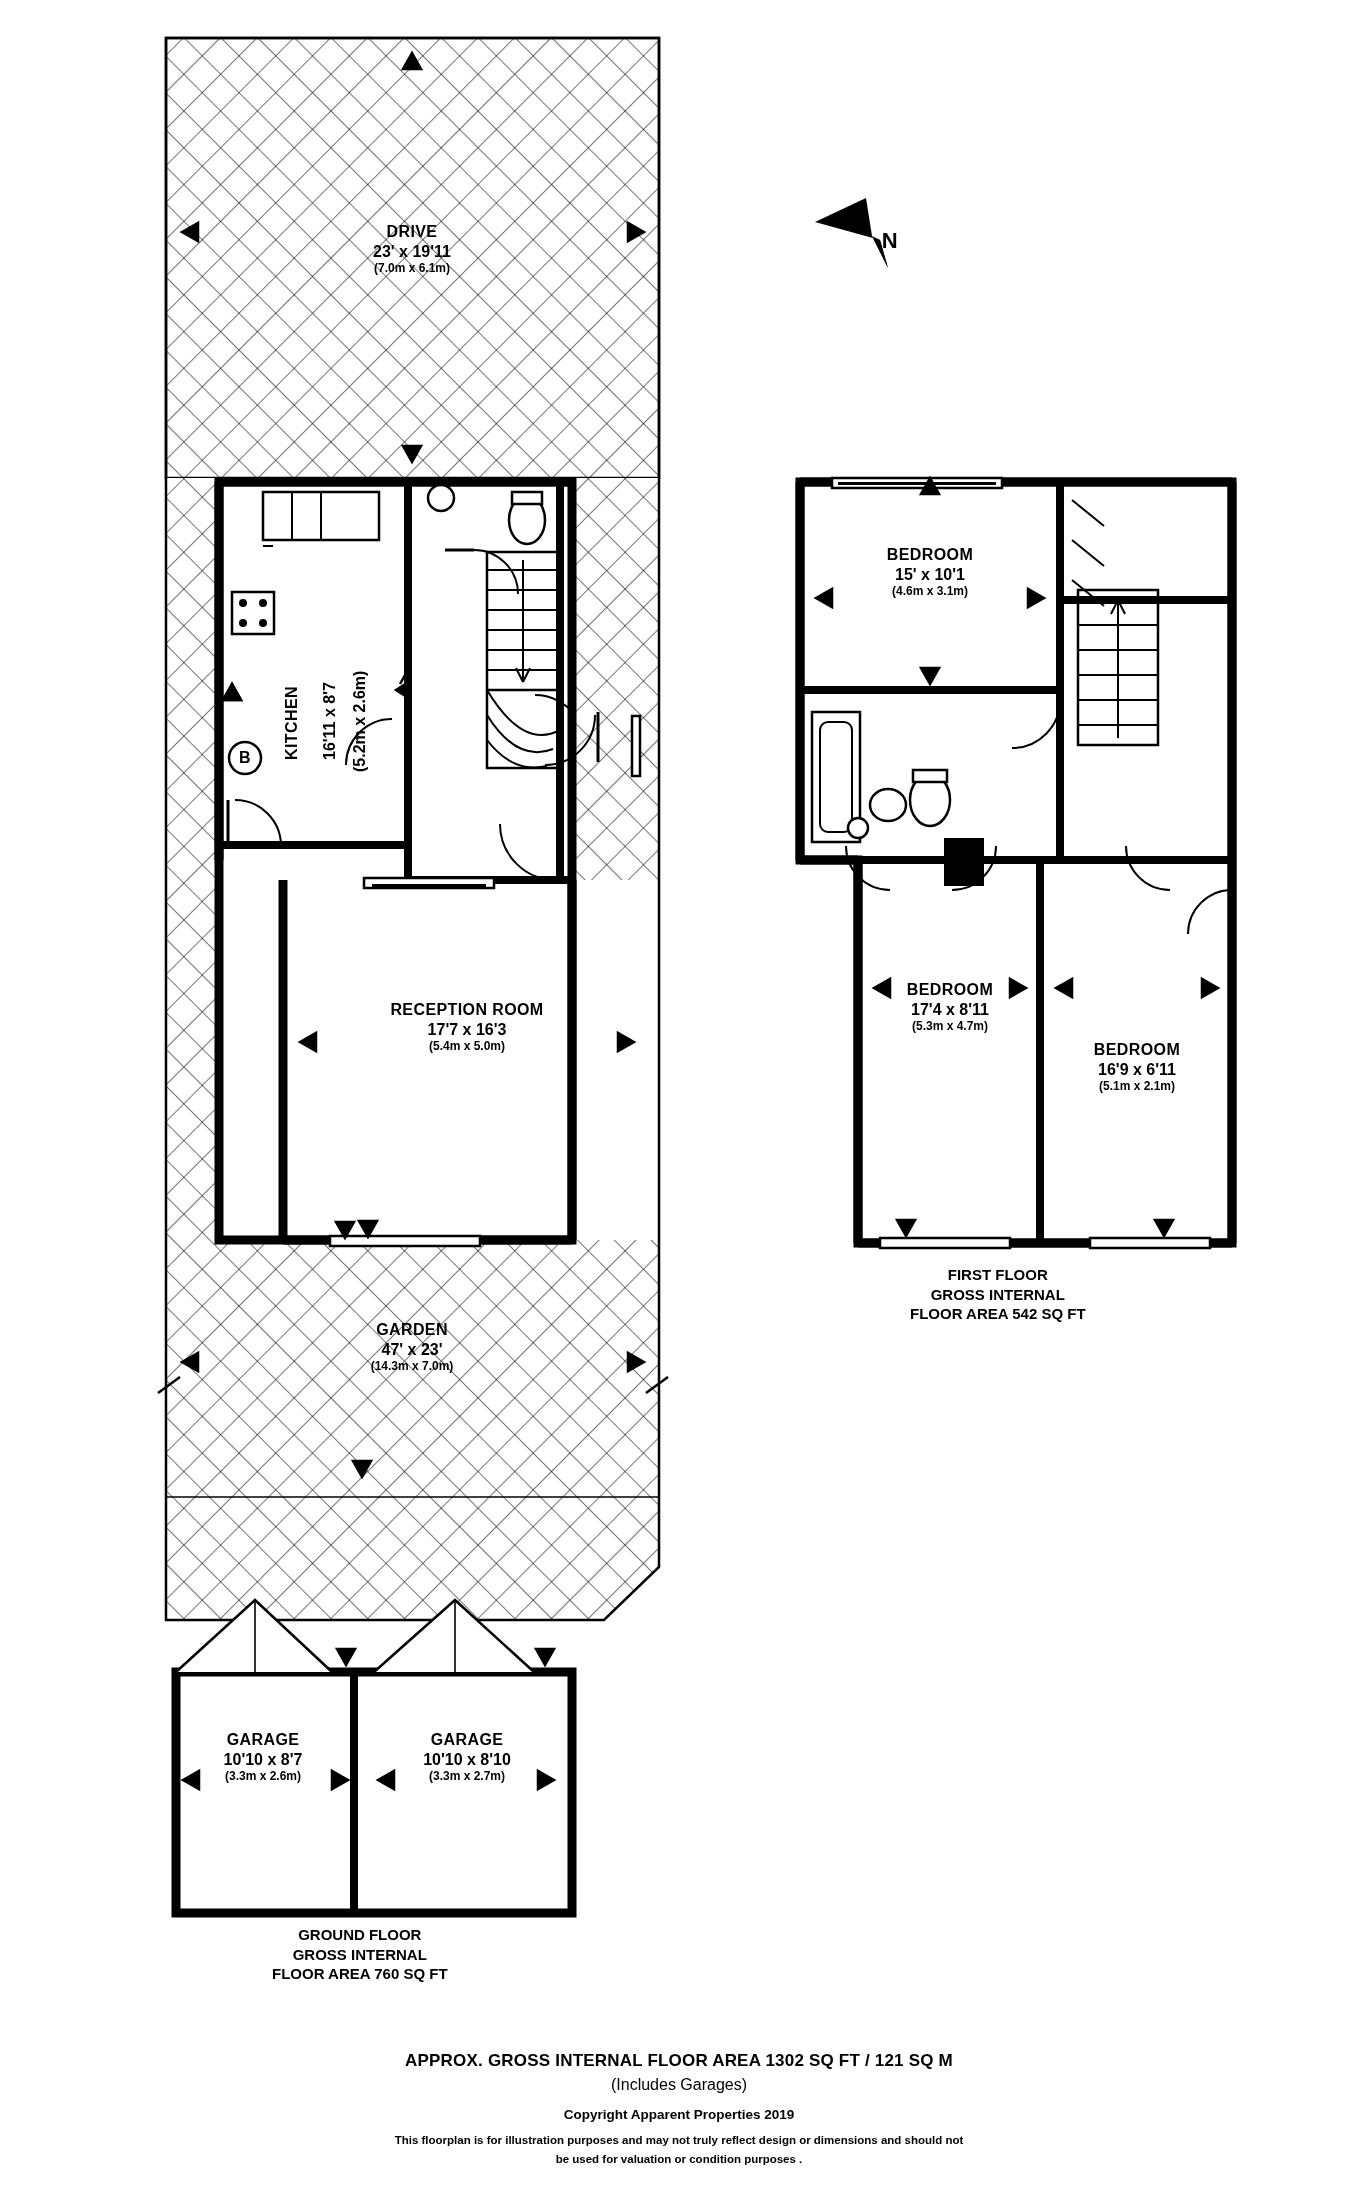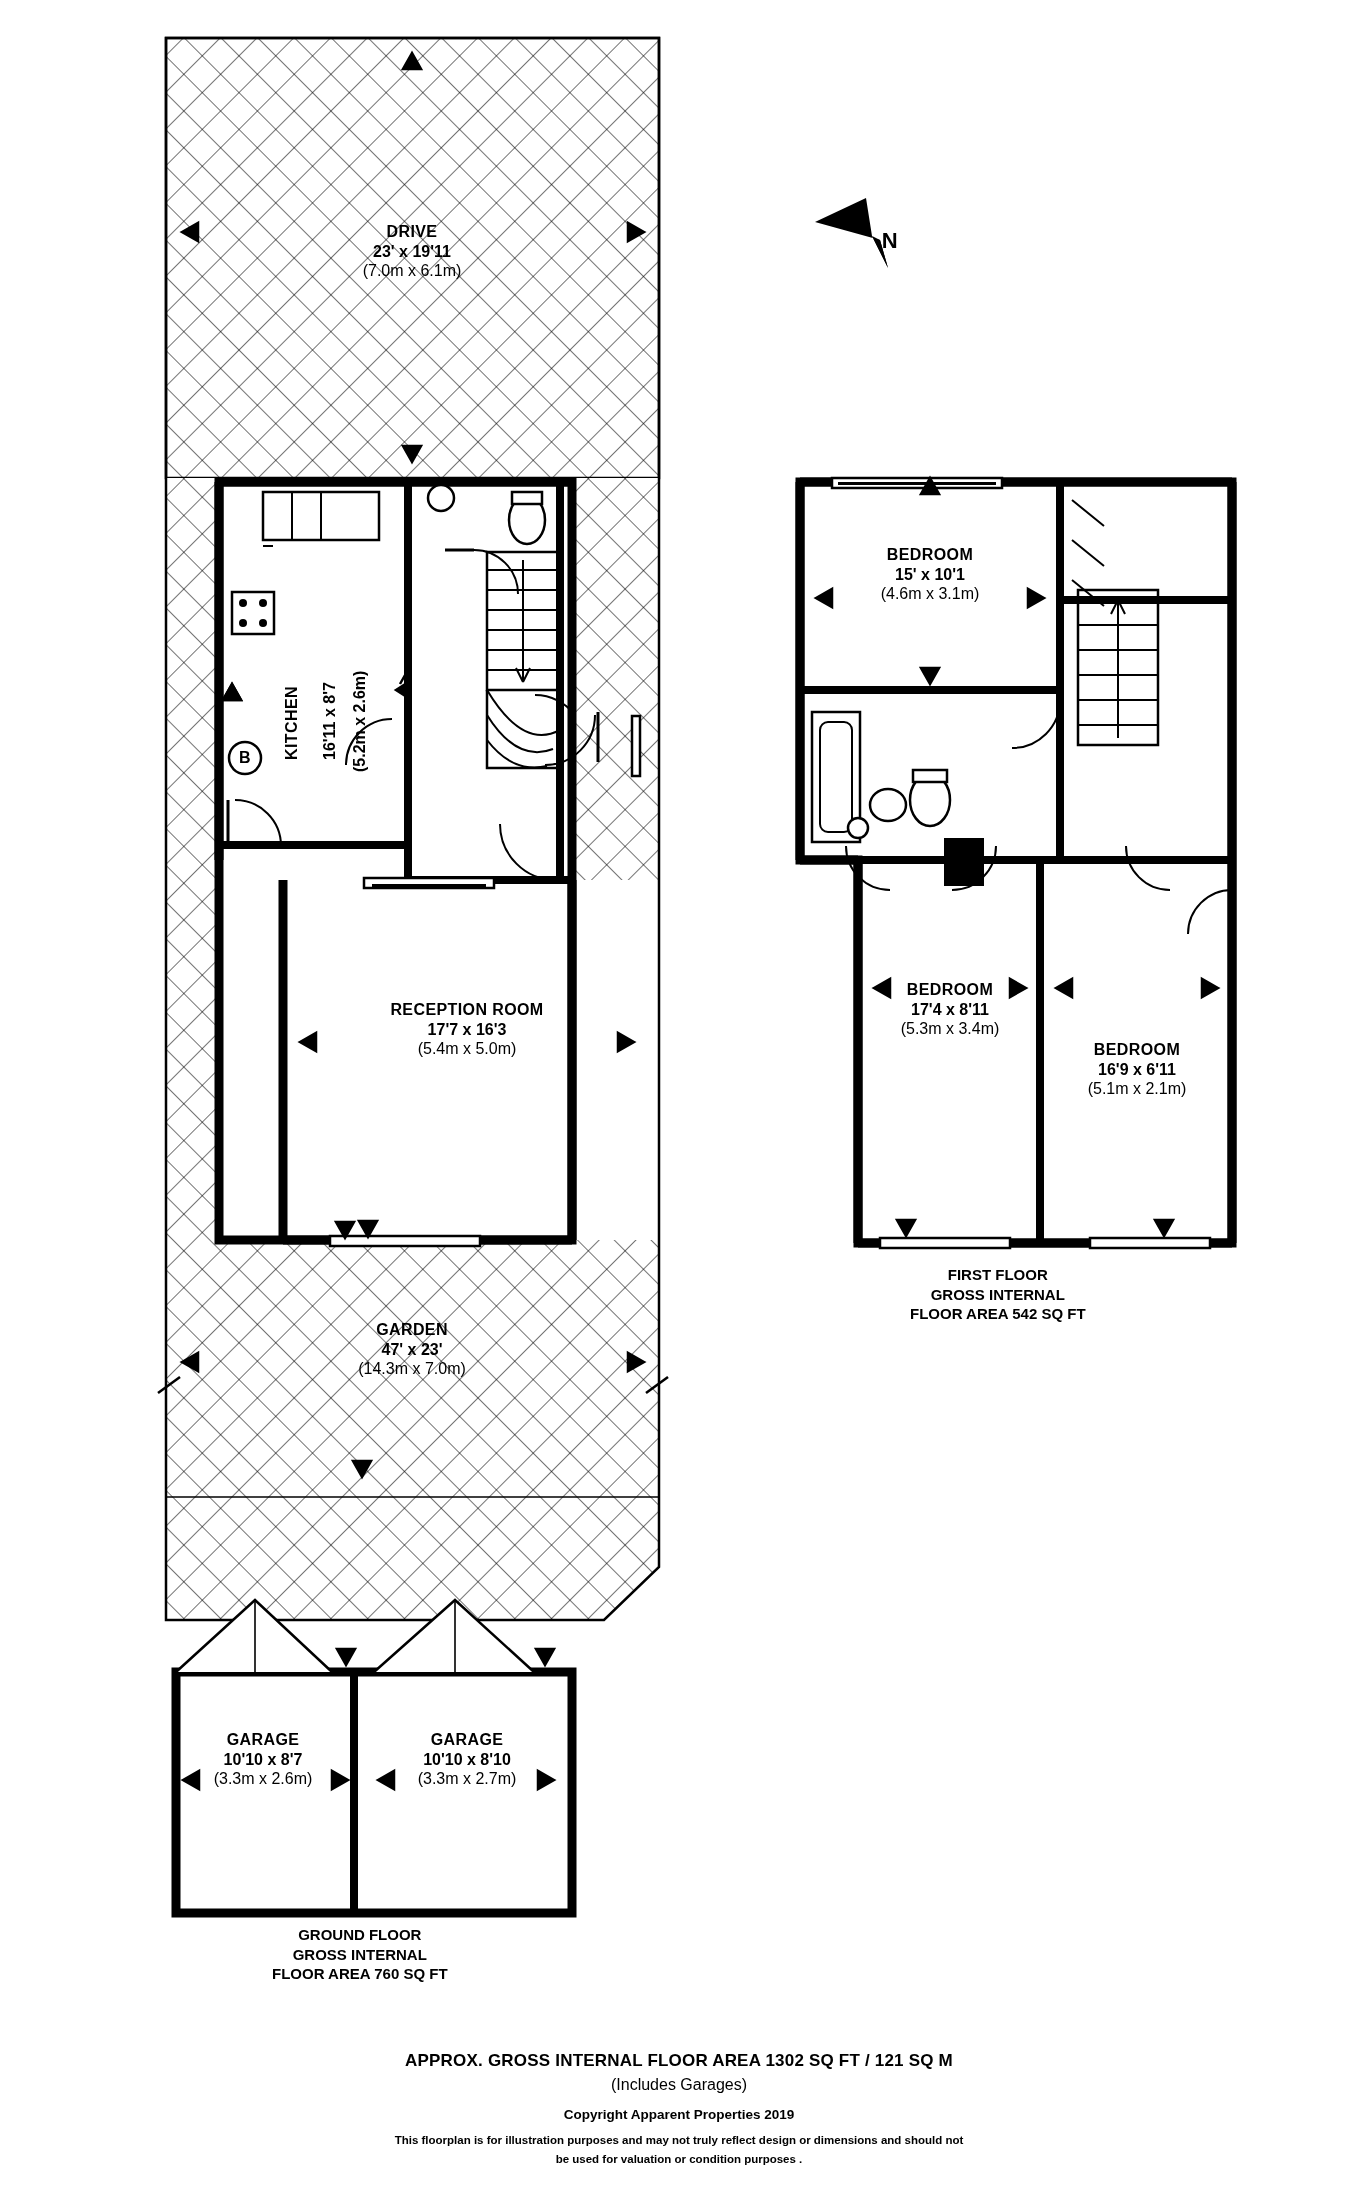--- a/index.html
+++ b/index.html
@@ -2,21 +2,21 @@
 <html><head>
 <meta charset="utf-8">
 <style>
   html,body{margin:0;padding:0;background:#ffffff;}
   body{width:1358px;height:2200px;position:relative;font-family:"Liberation Sans",sans-serif;color:#000;}
   #sheet{position:absolute;left:0;top:0;width:1358px;height:1576px;}
 
   .lbl{position:absolute;text-align:center;line-height:1.22;white-space:nowrap;}
   .lbl .nm{font-weight:bold;font-size:16px;letter-spacing:.4px;}
   .lbl .d1{font-weight:bold;font-size:16px;}
-  .lbl .d2{font-weight:normal;font-size:16px;}
+  .lbl .d2{font-weight:bold;font-size:12px;}
 
   .vlbl{position:absolute;}
   .vlbl .inner{transform:rotate(-90deg);transform-origin:left top;text-align:center;white-space:nowrap;line-height:1.22;}
   .vlbl .nm{font-weight:bold;font-size:16px;letter-spacing:.4px;}
   .vlbl .d1,.vlbl .d2{font-weight:bold;font-size:16px;}
 
   .block{position:absolute;text-align:center;line-height:1.3;font-weight:bold;font-size:15px;white-space:nowrap;}
   .center{position:absolute;text-align:center;width:100%;left:0;}
   .ttl{font-weight:bold;font-size:17px;letter-spacing:.2px;}
   .sub{font-size:16px;}
@@ -297,21 +297,21 @@
 
   <div class="lbl" style="left:830px;top:545px;width:200px;">
     <div class="nm">BEDROOM</div>
     <div class="d1">15' x 10'1</div>
     <div class="d2">(4.6m x 3.1m)</div>
   </div>
 
   <div class="lbl" style="left:850px;top:980px;width:200px;">
     <div class="nm">BEDROOM</div>
     <div class="d1">17'4 x 8'11</div>
-    <div class="d2">(5.3m x 3.4m)</div>
+    <div class="d2">(5.3m x 4.7m)</div>
   </div>
 
   <div class="lbl" style="left:1037px;top:1040px;width:200px;">
     <div class="nm">BEDROOM</div>
     <div class="d1">16'9 x 6'11</div>
     <div class="d2">(5.1m x 2.1m)</div>
   </div>
 
   <div class="block" style="left:910px;top:1265px;">
     <div>FIRST FLOOR</div>

